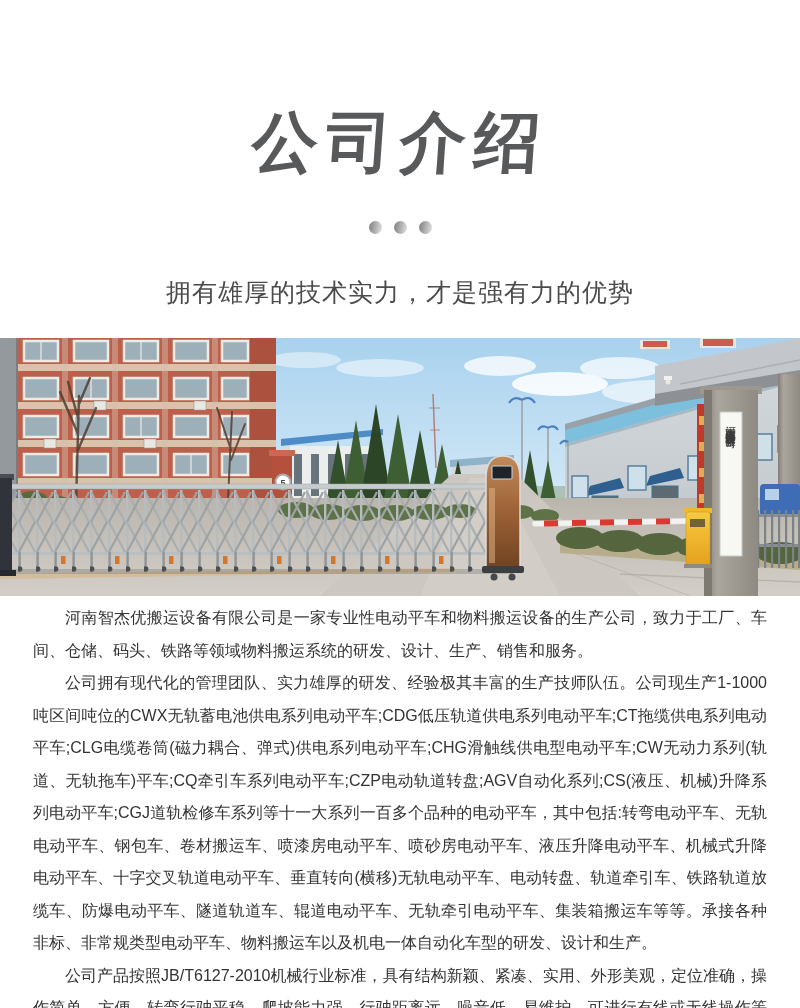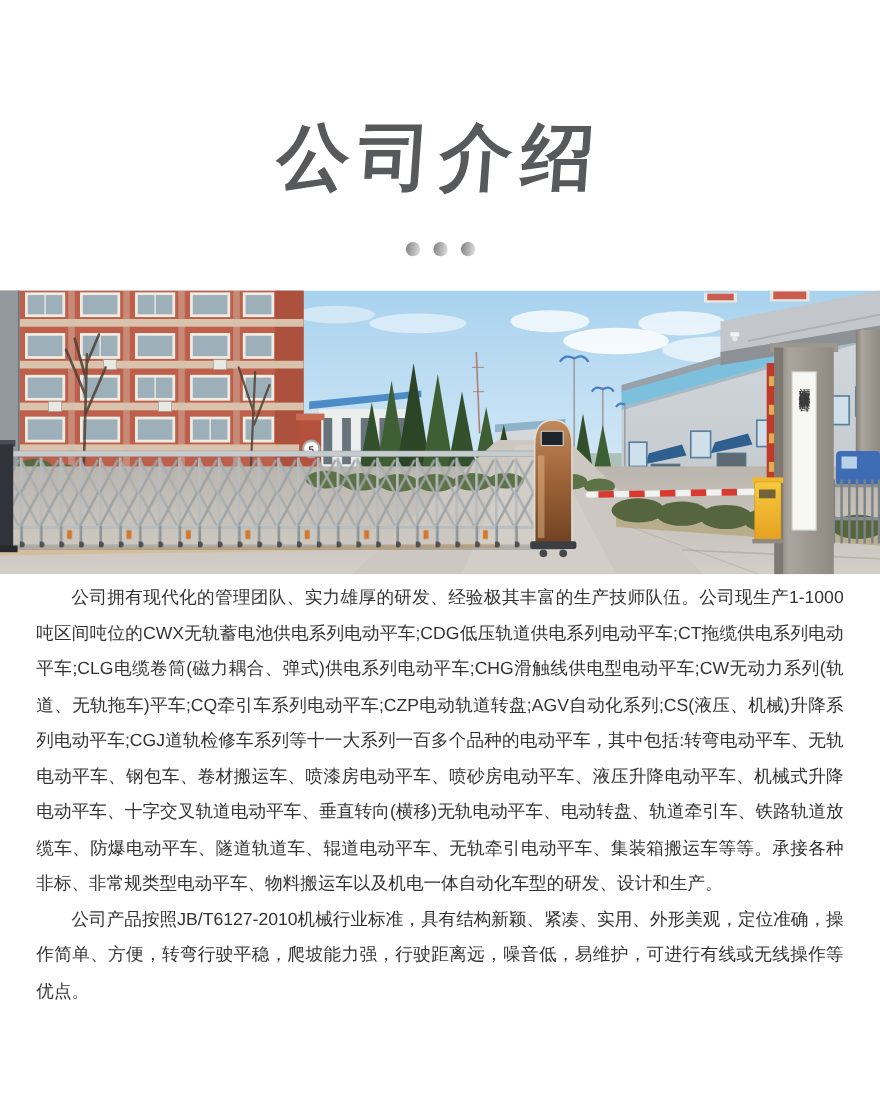--- a/index.html
+++ b/index.html
@@ -70,20 +70,21 @@
 </head>
 <body>
 
 <div class="page">
 
   <header class="hero">
     <h1>公司介绍</h1>
     <div class="dots">
       <span class="dot"></span><span class="dot"></span><span class="dot"></span>
     </div>
+    <p class="subtitle">拥有雄厚的技术实力，才是强有力的优势</p>
   </header>
 
   <figure class="photo">
     <svg width="800" height="258" viewBox="0 0 800 258" xmlns="http://www.w3.org/2000/svg">
       <defs>
         <linearGradient id="sky" x1="0" y1="0" x2="0" y2="1">
           <stop offset="0" stop-color="#a9d2ee"></stop>
             <stop offset="1" stop-color="#eaf5fc"></stop>
         </linearGradient>
         <linearGradient id="wall" x1="0" y1="0" x2="0" y2="1">
@@ -389,17 +390,18 @@
 
       <g>
         <rect x="0" y="136" width="14" height="6" fill="#4a4e54"></rect>
         <rect x="0" y="140" width="12" height="96" fill="#30343a"></rect>
         <rect x="0" y="232" width="16" height="6" fill="#26292e"></rect>
       </g>
     </svg>
   </figure>
 
   <section class="intro">
+    <p>河南智杰优搬运设备有限公司是一家专业性电动平车和物料搬运设备的生产公司，致力于工厂、车间、仓储、码头、铁路等领域物料搬运系统的研发、设计、生产、销售和服务。</p>
     <p>公司拥有现代化的管理团队、实力雄厚的研发、经验极其丰富的生产技师队伍。公司现生产1-1000吨区间吨位的CWX无轨蓄电池供电系列电动平车;CDG低压轨道供电系列电动平车;CT拖缆供电系列电动平车;CLG电缆卷筒(磁力耦合、弹式)供电系列电动平车;CHG滑触线供电型电动平车;CW无动力系列(轨道、无轨拖车)平车;CQ牵引车系列电动平车;CZP电动轨道转盘;AGV自动化系列;CS(液压、机械)升降系列电动平车;CGJ道轨检修车系列等十一大系列一百多个品种的电动平车，其中包括:转弯电动平车、无轨电动平车、钢包车、卷材搬运车、喷漆房电动平车、喷砂房电动平车、液压升降电动平车、机械式升降电动平车、十字交叉轨道电动平车、垂直转向(横移)无轨电动平车、电动转盘、轨道牵引车、铁路轨道放缆车、防爆电动平车、隧道轨道车、辊道电动平车、无轨牵引电动平车、集装箱搬运车等等。承接各种非标、非常规类型电动平车、物料搬运车以及机电一体自动化车型的研发、设计和生产。</p>
     <p>公司产品按照JB/T6127-2010机械行业标准，具有结构新颖、紧凑、实用、外形美观，定位准确，操作简单、方便，转弯行驶平稳，爬坡能力强，行驶距离远，噪音低，易维护，可进行有线或无线操作等优点。</p>
   </section>
 
 </div>
 
 </body></html>

